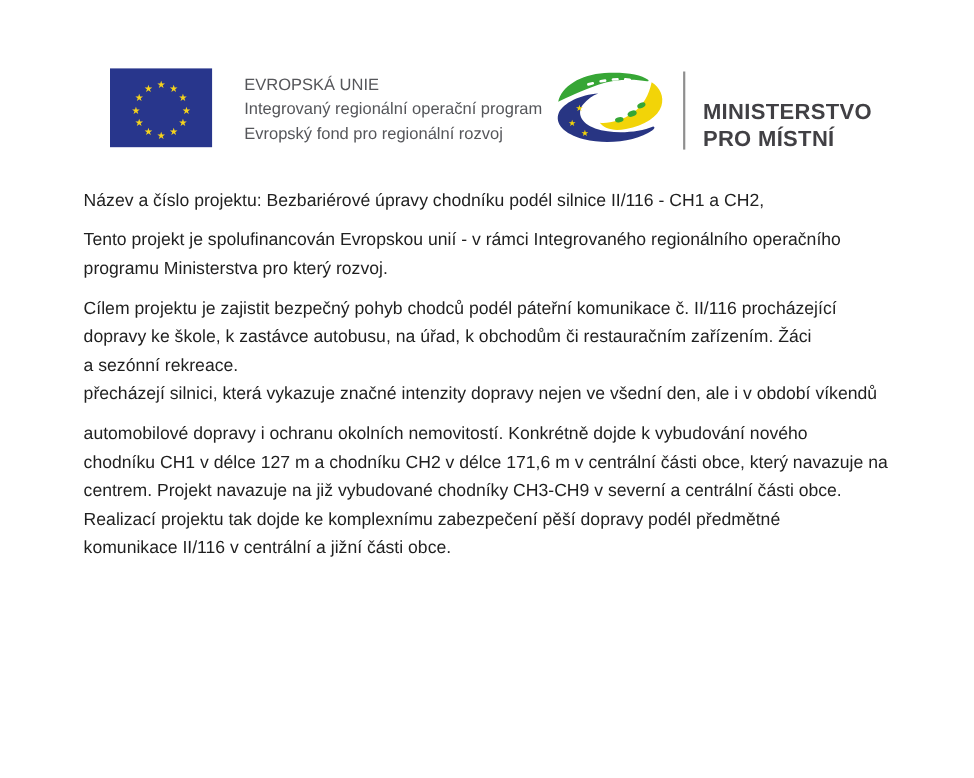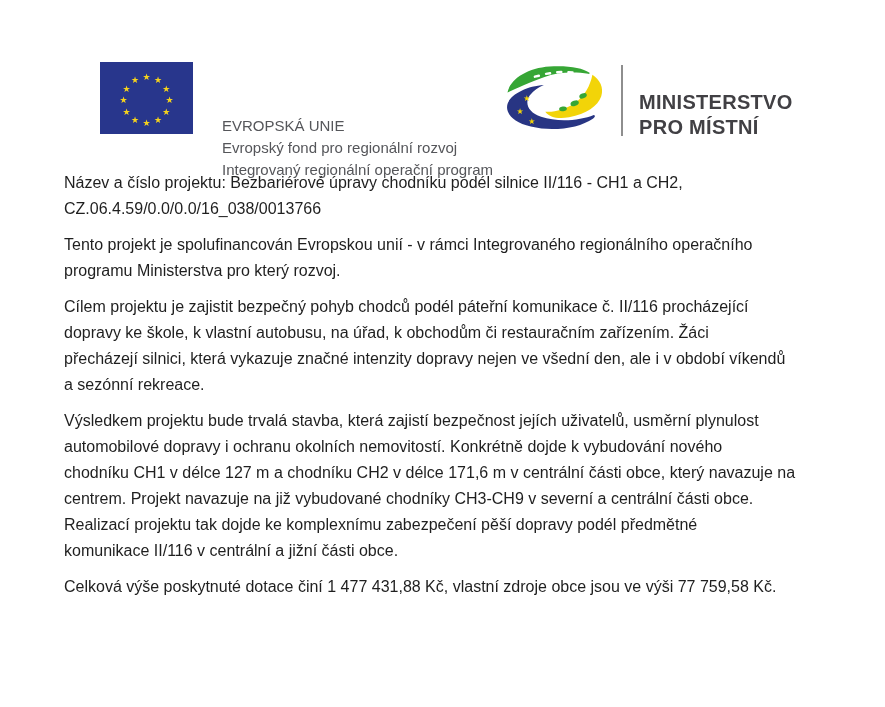--- a/index.html
+++ b/index.html
@@ -20,21 +20,20 @@
     display: flex;
     align-items: flex-start;
   }
   .eu-flag { width: 93px; height: 72px; display: block; }
   .eu-text {
     margin-left: 29px;
     padding-top: 5px;
     font-size: 15px;
     line-height: 22px;
     color: #55565a;
-    margin-top: 48px;
   }
   .mmr-block {
     position: absolute;
     left: 500px;
     top: 58px;
     height: 84px;
     display: flex;
     align-items: center;
   }
   .mmr-logo { width: 112px; height: 84px; display: block; }
@@ -49,21 +48,21 @@
     font-weight: 700;
     line-height: 25px;
     letter-spacing: 0.3px;
     color: #414044;
     margin-top: 29px;
   }
 
   
   .content {
     position: absolute;
-    left: 64px;
+    left: 76px;
     top: 170px;
     width: 795px;
     font-size: 16px;
     line-height: 26px;
     color: #1f1f1f;
   }
   .content p { margin: 0 0 10px 0; }
   .ln { display: block; white-space: nowrap; }
 </style>
 </head>
@@ -84,22 +83,22 @@
         <text x="46.5" y="64.2">★</text>
         <text x="35" y="61.1">★</text>
         <text x="26.6" y="52.7">★</text>
         <text x="23.5" y="41.2">★</text>
         <text x="26.6" y="29.7">★</text>
         <text x="35" y="21.3">★</text>
       </g>
     </svg>
     <div class="eu-text">
       <div>EVROPSKÁ UNIE</div>
+      <div>Integrovaný regionální operační program</div>
       <div>Evropský fond pro regionální rozvoj</div>
-      <div>Integrovaný regionální operační program</div>
     </div>
   </div>
 
   <div class="mmr-block">
     <svg class="mmr-logo" viewBox="0 0 120 88" aria-hidden="true">
 
       <path d="M 47 28
                C 30 29, 13 37, 8.5 47
                C 4.5 57, 13 67.5, 33 72.5
                C 57 78.5, 85 74, 99.5 64
@@ -143,38 +142,33 @@
     <div class="mmr-sep"></div>
     <div class="mmr-text">
       <div>MINISTERSTVO</div>
       <div>PRO MÍSTNÍ</div>
     </div>
   </div>
 
   <main class="content">
     <p>
       <span class="ln">Název a číslo projektu: Bezbariérové úpravy chodníku podél silnice II/116 - CH1 a CH2,</span>
-      <span class="ln">CZ.06.4.59/0.0/0.0/16_038/0013766</span>
     </p>
     <p>
       <span class="ln">Tento projekt je spolufinancován Evropskou unií - v rámci Integrovaného regionálního operačního</span>
       <span class="ln">programu Ministerstva pro který rozvoj.</span>
     </p>
     <p>
       <span class="ln">Cílem projektu je zajistit bezpečný pohyb chodců podél páteřní komunikace č. II/116 procházející</span>
-      <span class="ln">dopravy ke škole, k vlastní autobusu, na úřad, k obchodům či restauračním zařízením. Žáci</span>
+      <span class="ln">dopravy ke škole, k zastávce autobusu, na úřad, k obchodům či restauračním zařízením. Žáci</span>
+      <span class="ln">a sezónní rekreace.</span>
       <span class="ln">přecházejí silnici, která vykazuje značné intenzity dopravy nejen ve všední den, ale i v období víkendů</span>
-      <span class="ln">a sezónní rekreace.</span>
     </p>
     <p>
-      <span class="ln">Výsledkem projektu bude trvalá stavba, která zajistí bezpečnost jejích uživatelů, usměrní plynulost</span>
       <span class="ln">automobilové dopravy i ochranu okolních nemovitostí. Konkrétně dojde k vybudování nového</span>
       <span class="ln">chodníku CH1 v délce 127 m a chodníku CH2 v délce 171,6 m v centrální části obce, který navazuje na</span>
       <span class="ln">centrem. Projekt navazuje na již vybudované chodníky CH3-CH9 v severní a centrální části obce.</span>
       <span class="ln">Realizací projektu tak dojde ke komplexnímu zabezpečení pěší dopravy podél předmětné</span>
       <span class="ln">komunikace II/116 v centrální a jižní části obce.</span>
     </p>
-    <p>
-      <span class="ln">Celková výše poskytnuté dotace činí 1 477 431,88 Kč, vlastní zdroje obce jsou ve výši 77 759,58 Kč.</span>
-    </p>
   </main>
 
 </div>
 
 </body></html>

